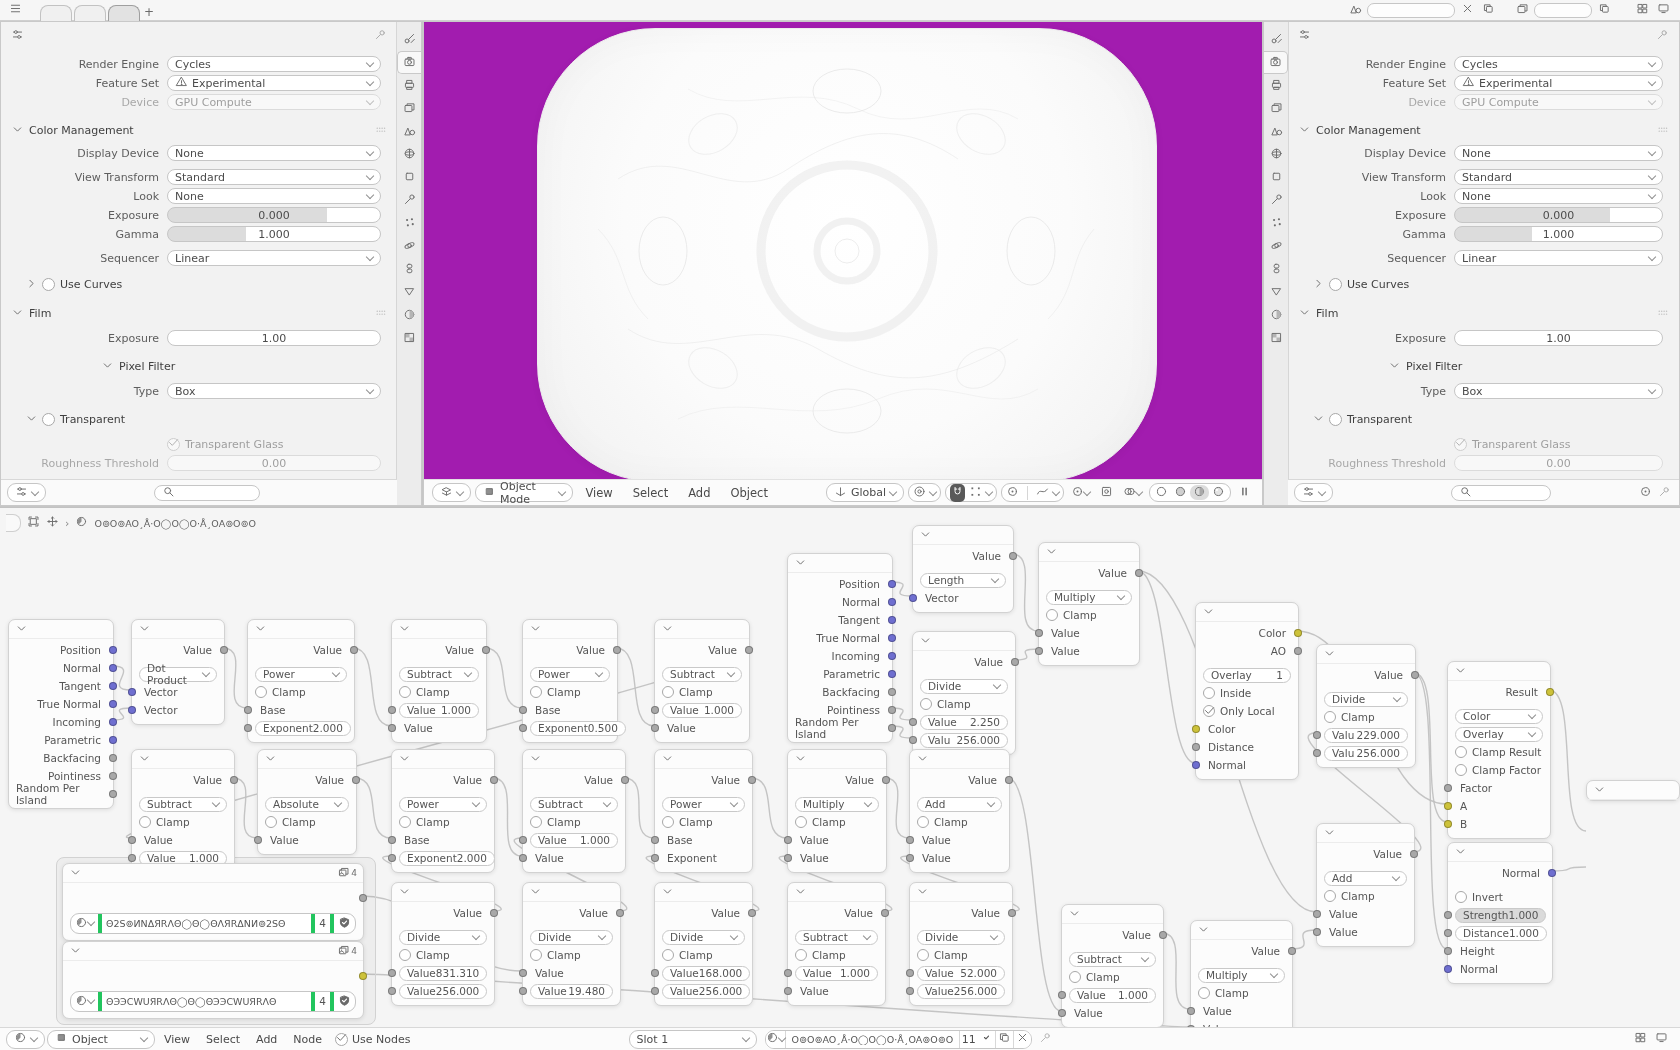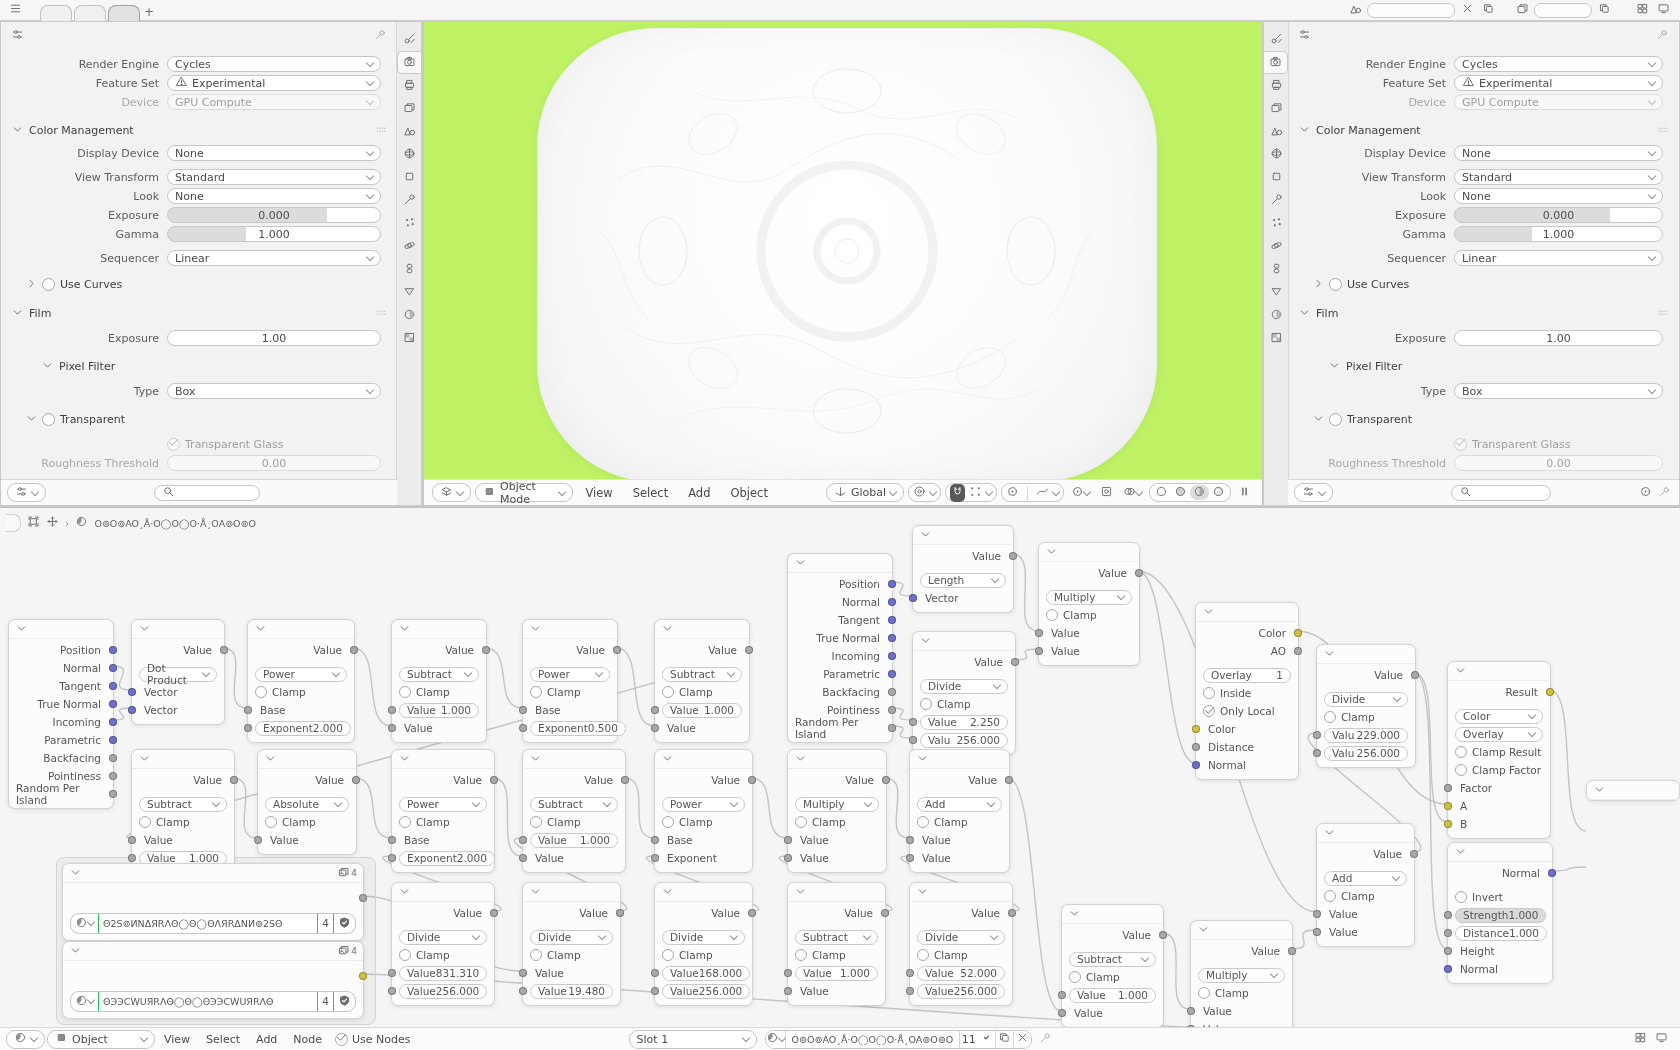--- a/index.html
+++ b/index.html
@@ -20,30 +20,30 @@
   .pfield{flex:1;margin-right:16px;display:flex;align-items:center;}
   .pill{display:flex;align-items:center;border:1px solid #c6c6c6;border-radius:8px;background:#fff;height:16px;font-size:11px;padding:0 7px;box-sizing:border-box;color:#4c4c4c;}
   .pfield .pill{flex:1;}
   .pill .cv{margin-left:auto;}
   .cv{width:5px;height:5px;border-right:1.3px solid #909090;border-bottom:1.3px solid #909090;transform:rotate(45deg);display:inline-block;flex:none;margin-top:-2px;}
   .slider{justify-content:center;}
   .plain{justify-content:center;}
   .sect{display:flex;align-items:center;height:17px;color:#3f3f3f;padding-left:10px;margin-top:12px;}
   .sect .lbl{margin-left:5px;}
   .sect .grip{margin-left:auto;margin-right:10px;opacity:.55;}
-  .ssect{padding-left:40px;}
+  .ssect{padding-left:100px;}
   .cc{width:11px;height:11px;border:1px solid #a8a8a8;border-radius:50%;background:#fff;display:inline-flex;align-items:center;justify-content:center;flex:none;}
   .dim{opacity:.5;}
   .pfooter{position:absolute;bottom:0;height:25px;background:#fafafa;border-top:1px solid #d8d8d8;display:flex;align-items:center;}
   .tabstrip{position:absolute;top:0;bottom:0;width:24px;background:#ececec;}
   .tabcell{width:24px;height:23px;display:flex;align-items:center;justify-content:center;}
   .tabcell.active{background:#f8f8f8;border:1px solid #c9c9c9;border-right:none;border-radius:5px 0 0 5px;box-sizing:border-box;}
   .stripL .tabcell.active{border:1px solid #c9c9c9;border-left:none;border-radius:0 5px 5px 0;}
   
-  #viewport{left:423px;top:21px;width:840px;height:485px;background:#bef264;border:1px solid #c9c9c9;}
+  #viewport{left:423px;top:21px;width:840px;height:485px;background:#a21caf;border:1px solid #c9c9c9;}
   .vheader{position:absolute;left:0;right:0;bottom:0;height:25px;background:#fbfbfb;border-top:1px solid #e2e2e2;display:flex;align-items:center;padding:0 8px;gap:4px;}
   .menu{padding:0 8px;color:#4a4a4a;font-size:11.5px;}
   .hpill{display:inline-flex;align-items:center;gap:4px;border:1px solid #c6c6c6;border-radius:9px;background:#fff;height:17px;padding:0 7px;font-size:11px;}
   .icbtn{display:inline-flex;align-items:center;justify-content:center;height:17px;padding:0 3px;}
   .shgroup{display:inline-flex;border:1px solid #c6c6c6;border-radius:9px;background:#fff;height:17px;align-items:center;padding:0 2px;}
   .shbtn{width:19px;height:15px;display:inline-flex;align-items:center;justify-content:center;border-radius:7px;}
   .shbtn.active{background:#dcdcdc;}
   #vobject{position:absolute;left:113px;top:6px;width:618px;height:452px;border-radius:118px;background:radial-gradient(circle at 50% 42%,#ffffff 0%,#fbfbfb 55%,#f3f3f3 88%,#ededed 100%);box-shadow:inset 0 0 40px rgba(0,0,0,0.03),0 2px 8px rgba(0,0,0,0.05);border:1px solid #ededed;}
   
   #nodeed{left:0;top:507px;width:1680px;height:543px;background:#f5f5f5;border-top:1px solid #c2c2c2;}
@@ -61,21 +61,21 @@
   .rout{justify-content:flex-end;padding-right:5px;}
   .rin{padding-left:5px;}
   .sock{position:absolute;width:8px;height:8px;border-radius:50%;top:50%;margin-top:-4px;border:1px solid rgba(0,0,0,.28);box-sizing:border-box;}
   .sock.L{left:-11px;} .sock.R{right:-11px;}
   .npill{display:flex;align-items:center;border:1px solid #c9c9c9;border-radius:8px;background:#fff;height:15px;padding:0 7px;flex:1;box-sizing:border-box;}
   .npill .v{margin-left:auto;}
   .npill.fill{background:#dadada;}
   .rchk .cc{margin-right:5px;width:10px;height:10px;}
   .rdb{height:24px;}
   .dbwrap{display:flex;align-items:center;border:1px solid #c6c6c6;border-radius:9px;background:#fff;height:19px;flex:1;overflow:hidden;}
-  .dbseg{display:flex;align-items:center;justify-content:center;height:100%;border-right:1px solid #22c55e;padding:0 4px;box-sizing:border-box;}
+  .dbseg{display:flex;align-items:center;justify-content:center;height:100%;border-right:4px solid #22c55e;padding:0 4px;box-sizing:border-box;}
   .dbname{flex:1;justify-content:flex-start;font-size:9.5px;white-space:nowrap;overflow:hidden;color:#555;}
   .dbshield{border-right:none;}
   .chip-dark{background:#595959;color:#fff;}
   .cornerpill{width:14px;height:16px;border:1px solid #cfcfcf;border-radius:0 8px 8px 0;border-left:none;background:#f9f9f9;}
   .sep{width:1px;height:14px;background:#d6d6d6;margin:0 4px;}
   .nfpill{display:inline-flex;align-items:center;gap:4px;border:1px solid #c6c6c6;border-radius:9px;background:#fff;height:17px;padding:0 7px;font-size:11px;white-space:nowrap;}
   .matname{font-size:9.5px;color:#555;max-width:190px;overflow:hidden;white-space:nowrap;}
   .fchip{display:inline-flex;align-items:center;justify-content:center;height:17px;min-width:18px;border:1px solid #c6c6c6;background:#fff;box-sizing:border-box;}
 </style>
 </head>

